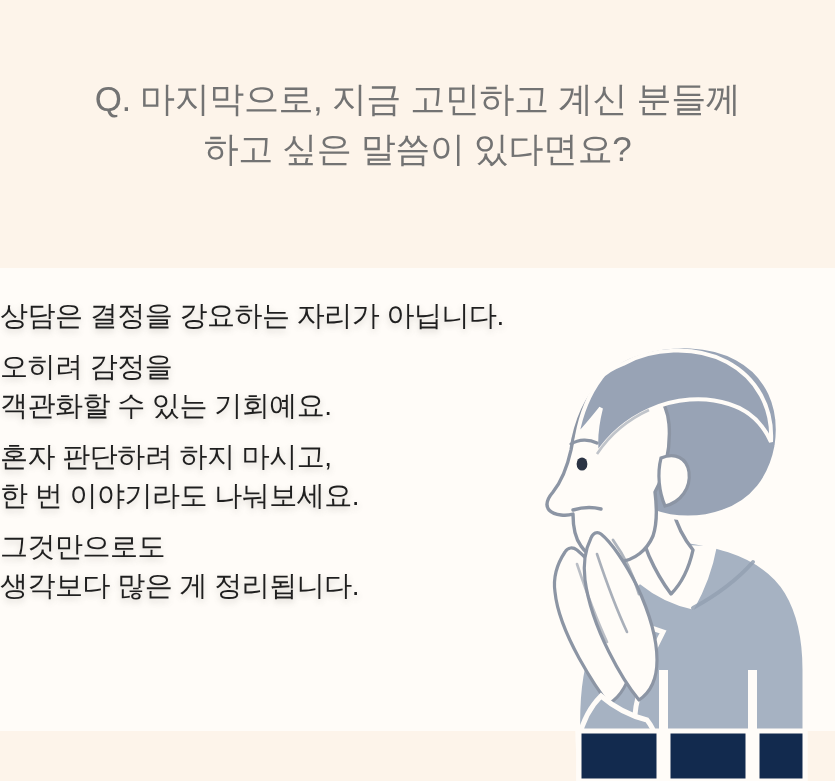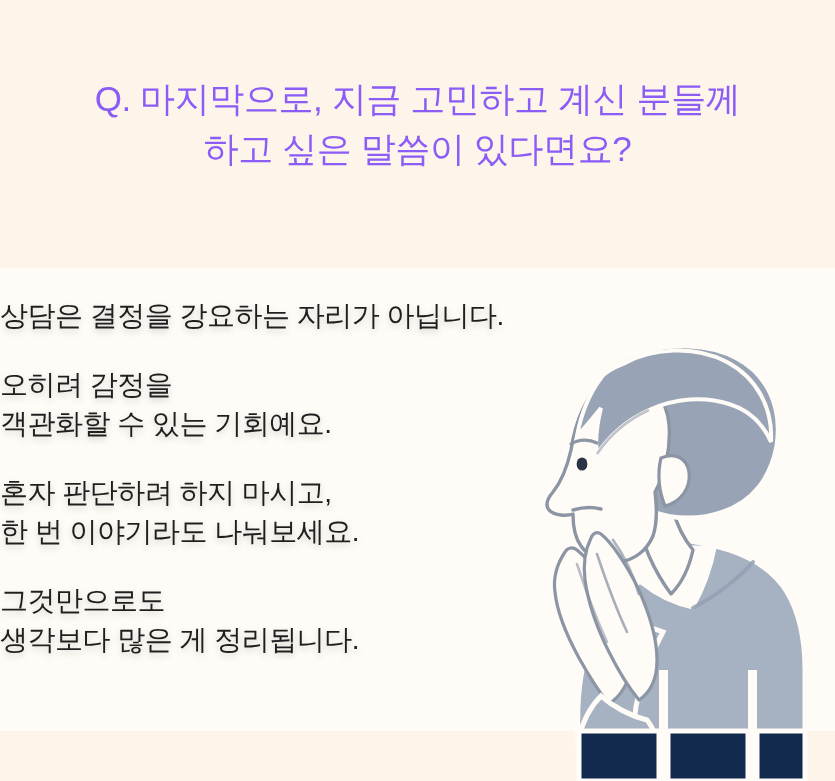--- a/index.html
+++ b/index.html
@@ -38,21 +38,21 @@
     background: #FDF4EA;
   }
 
   
   .heading {
     position: absolute;
     left: 0;
     top: 74px;
     width: 835px;
     text-align: center;
-    color: #8b5cf6;
+    color: #737373;
     font-size: 35px;
     font-weight: 400;
     line-height: 50px;
     letter-spacing: -0.4px;
     white-space: pre-line;
   }
 
   
   .body-wrap {
     position: absolute;
@@ -63,21 +63,21 @@
     color: #1f1f1f;
     font-size: 28px;
     font-weight: 400;
     line-height: 39px;
     letter-spacing: -0.5px;
     text-shadow: 0 3px 6px rgba(110,105,100,0.30);
   }
   .para {
     white-space: pre-line;
   }
-  .para + .para { margin-top: 30px; }
+  .para + .para { margin-top: 12px; }
 
   
   .illustration {
     position: absolute;
     left: 505px;
     top: 340px;
     width: 330px;
     height: 441px;
   }
   .illustration svg { display: block; }

